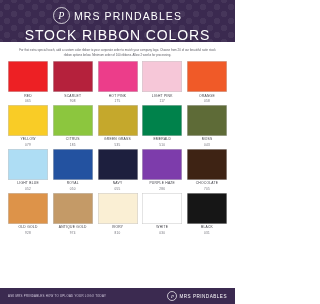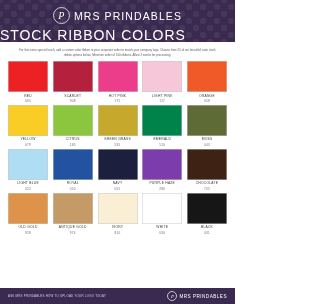--- a/index.html
+++ b/index.html
@@ -46,20 +46,21 @@
     top:0px;
   }
   .brandname{
     color:#ffffff;
     font-size:10.5px;
     letter-spacing:1.1px;
     font-weight:400;
     white-space:nowrap;
   }
   .headline{
+    text-align:center;
     color:#ffffff;
     font-size:14px;
     letter-spacing:0.9px;
     margin-top:3px;
     font-weight:400;
     white-space:nowrap;
   }
 
   
   .intro{

